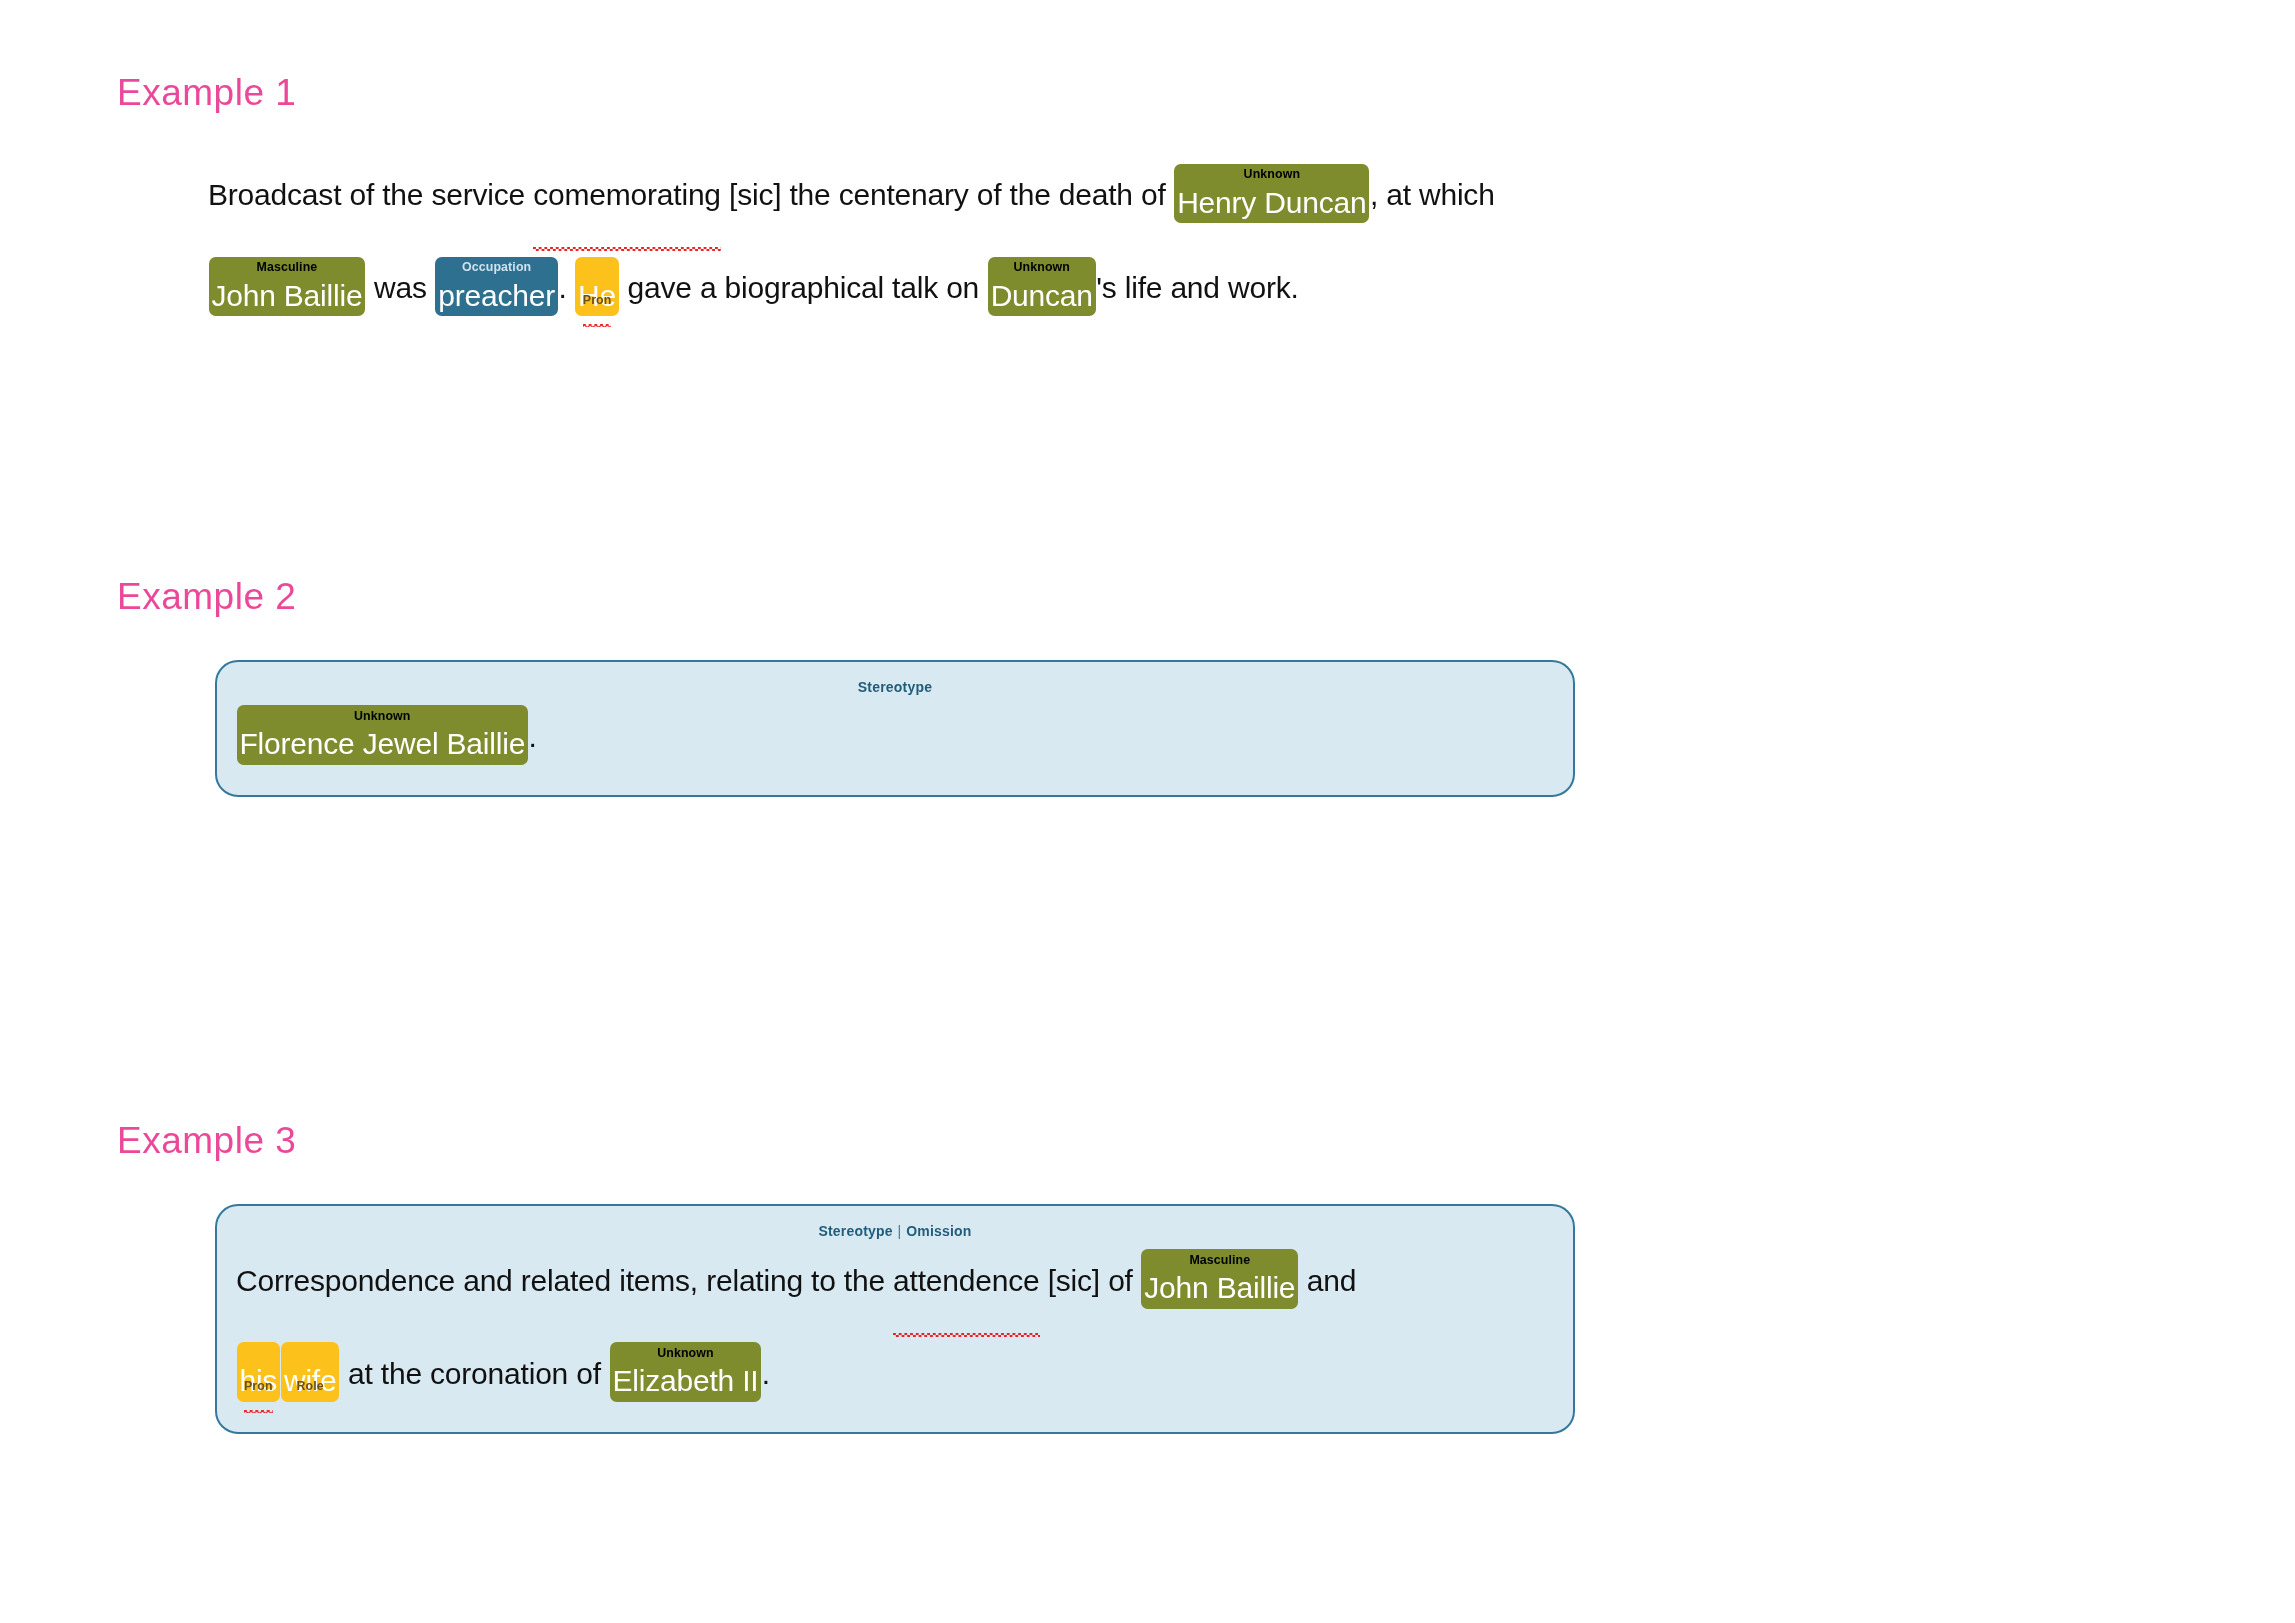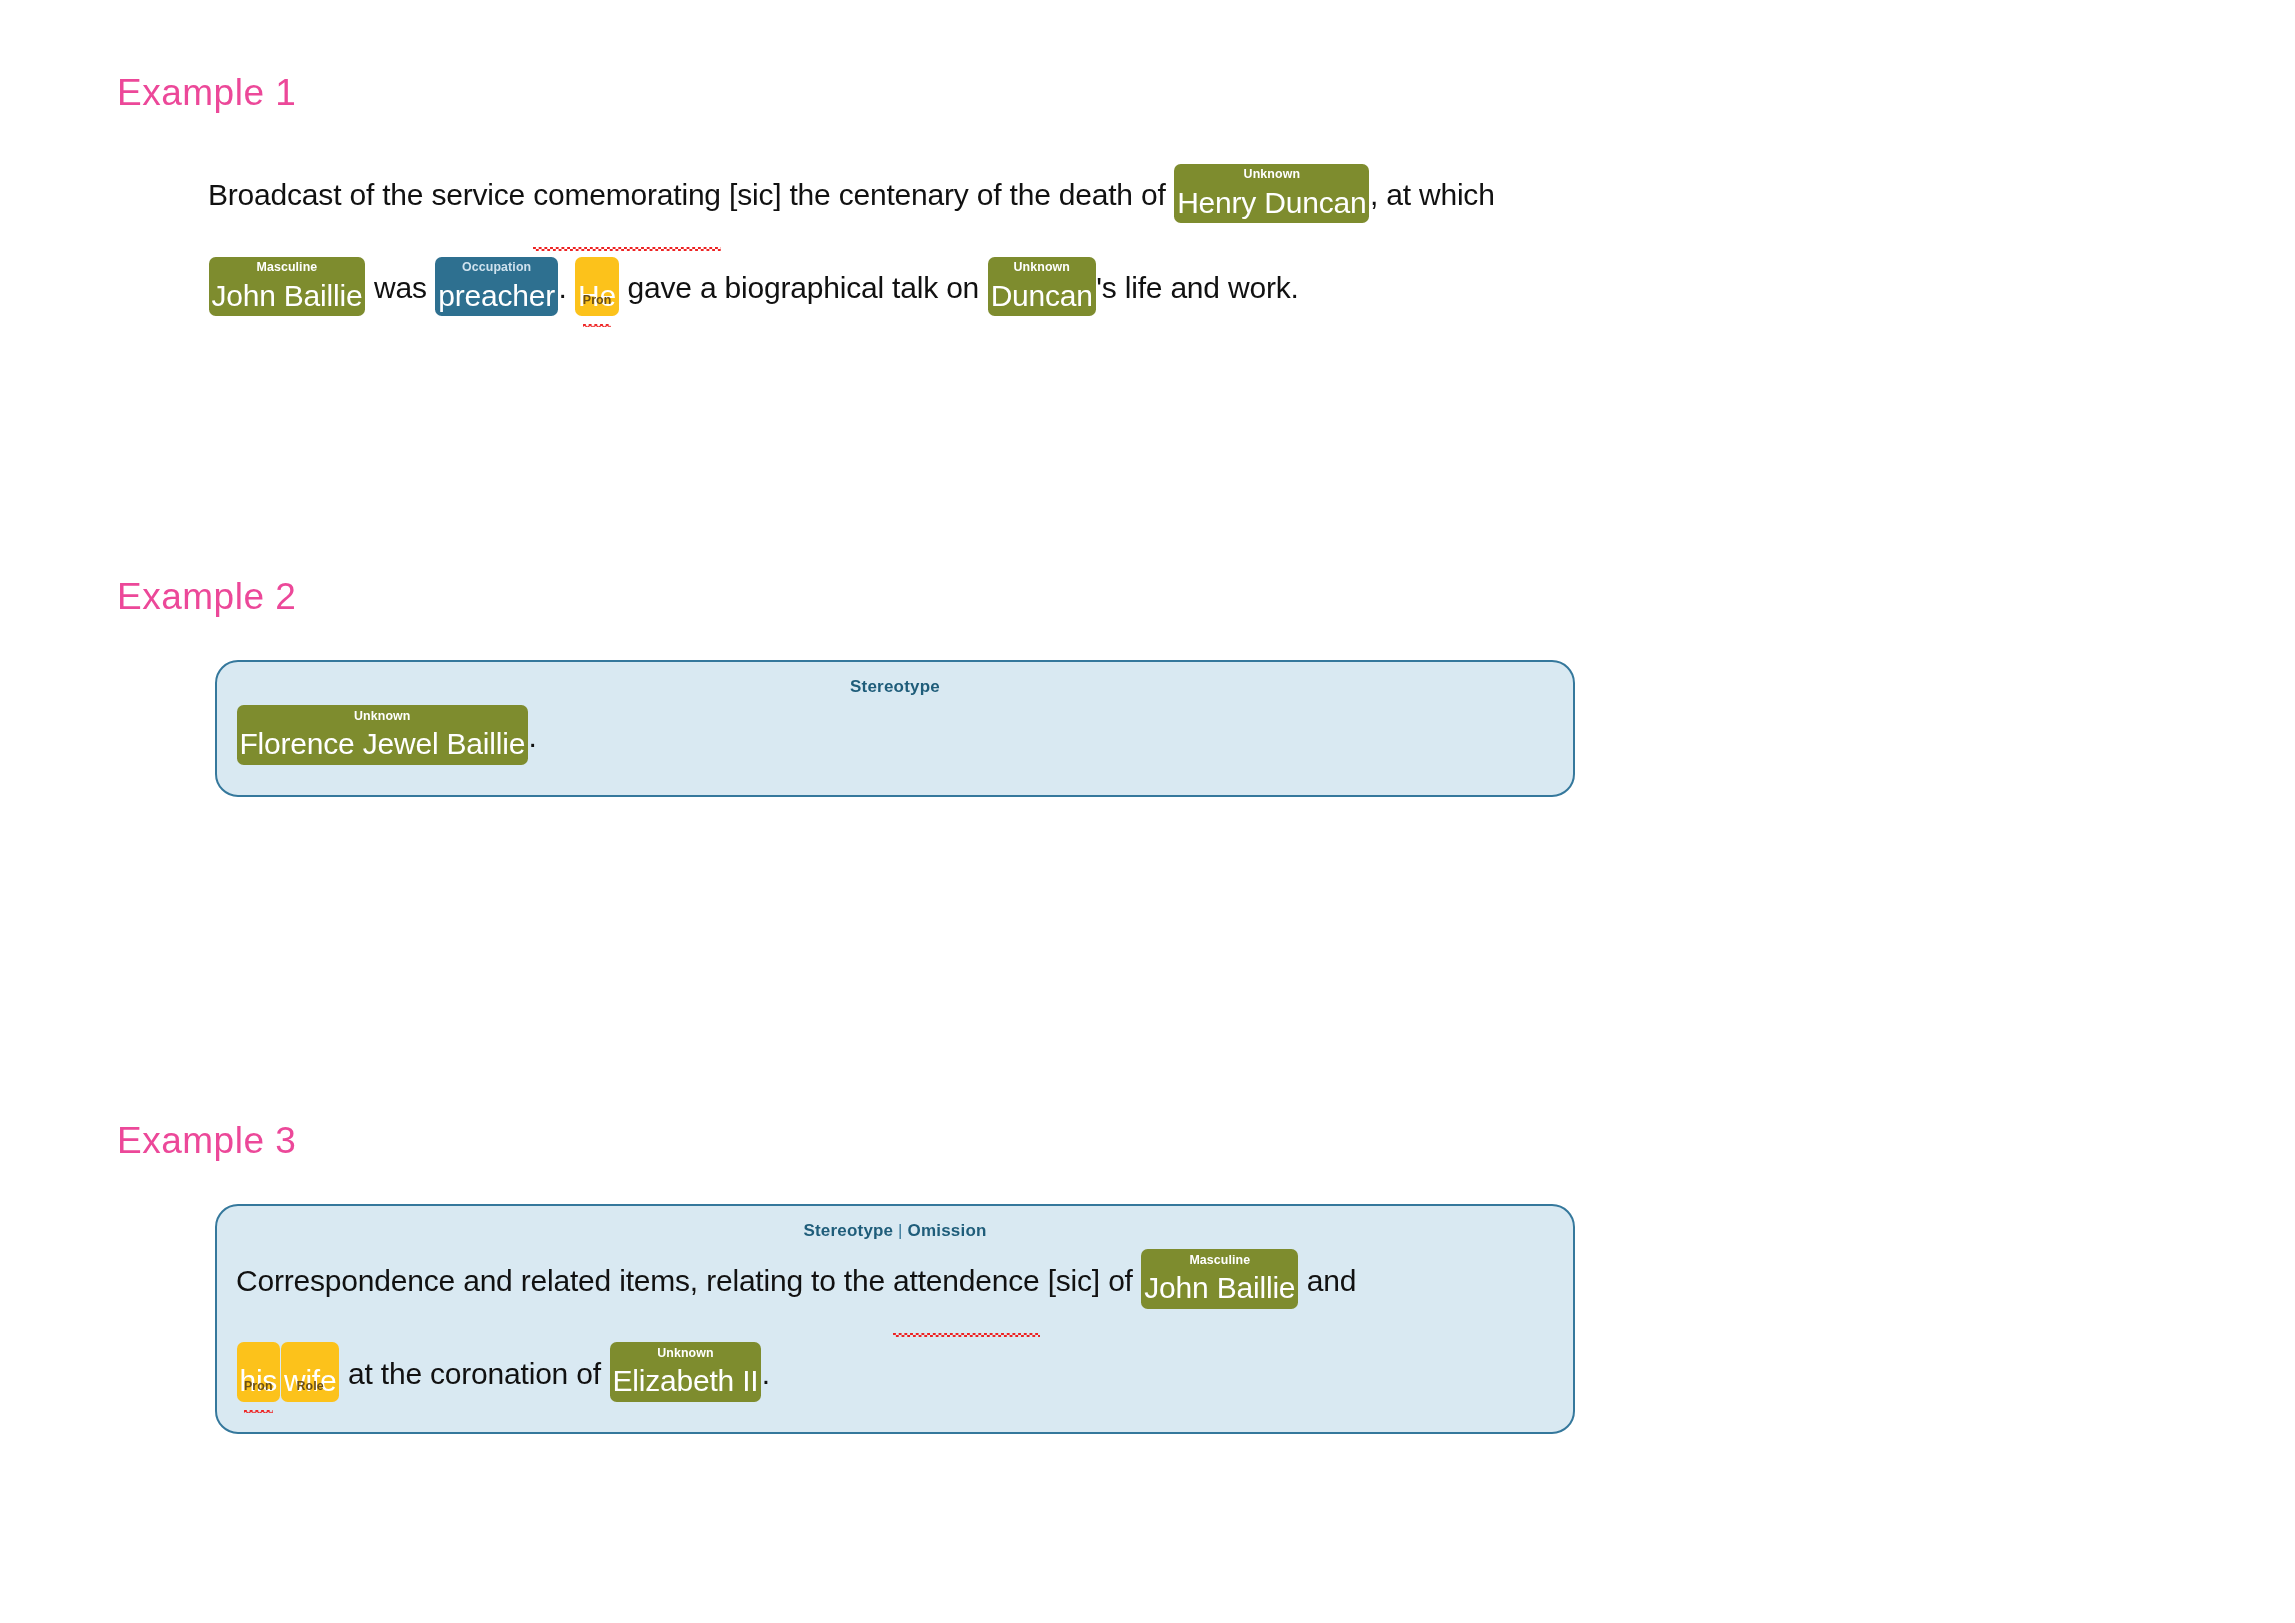--- a/index.html
+++ b/index.html
@@ -132,34 +132,34 @@
     text-align: center;
     font-family: "Liberation Sans", sans-serif;
     font-weight: 700;
     font-size: 12.4px;
     line-height: 14.3px;
     letter-spacing: 0.1px;
     white-space: nowrap;
   }
 
   .tag-green  { background: #7e8c2e; }
-  .tag-green  .tag-label { color: #ffffff; }
+  .tag-green  .tag-label { color: #000000; }
   .tag-blue   { background: #2e7090; }
   .tag-blue   .tag-label { color: #cfe2ee; }
   .tag-yellow { background: #fcc21b; }
   .tag-yellow .tag-label { color: #6b4f16; margin-top: 33px; }
 
   
   .tag-label .misspelled::after { bottom: -1.4px; height: 3.3px; }
 
   
   .box-category {
     font-family: "Liberation Sans", sans-serif;
     font-weight: 700;
-    font-size: 17px;
+    font-size: 14px;
     letter-spacing: 0.2px;
     color: #1f5d7a;
     text-align: center;
     white-space: nowrap;
     line-height: 16px;
     margin: 0 0 2.9px 0;
   }
   .box-category .sep {
     color: #3a7a9b;
     font-weight: 400;

